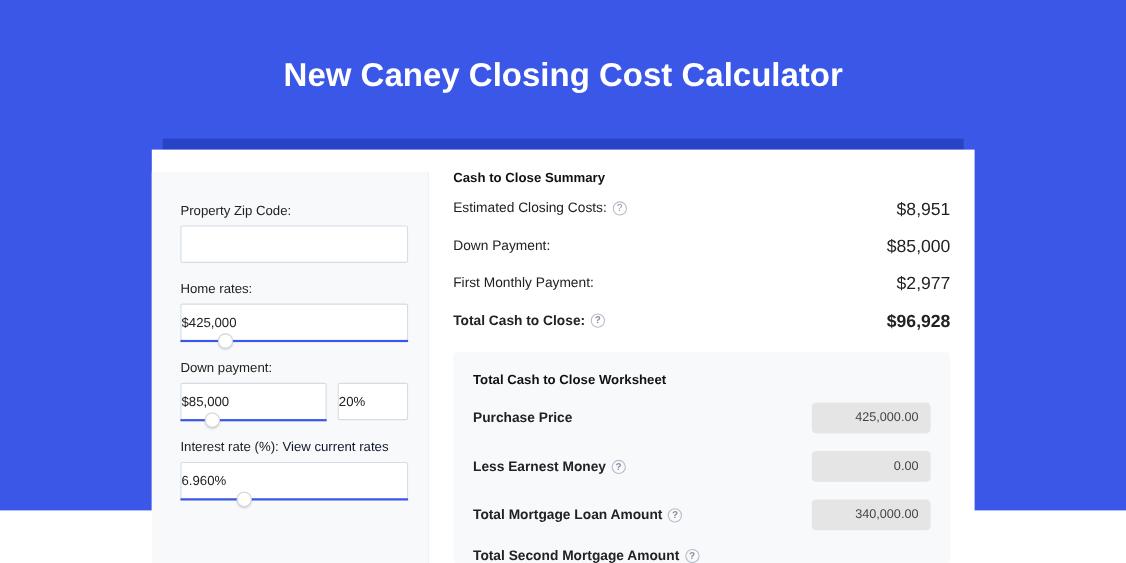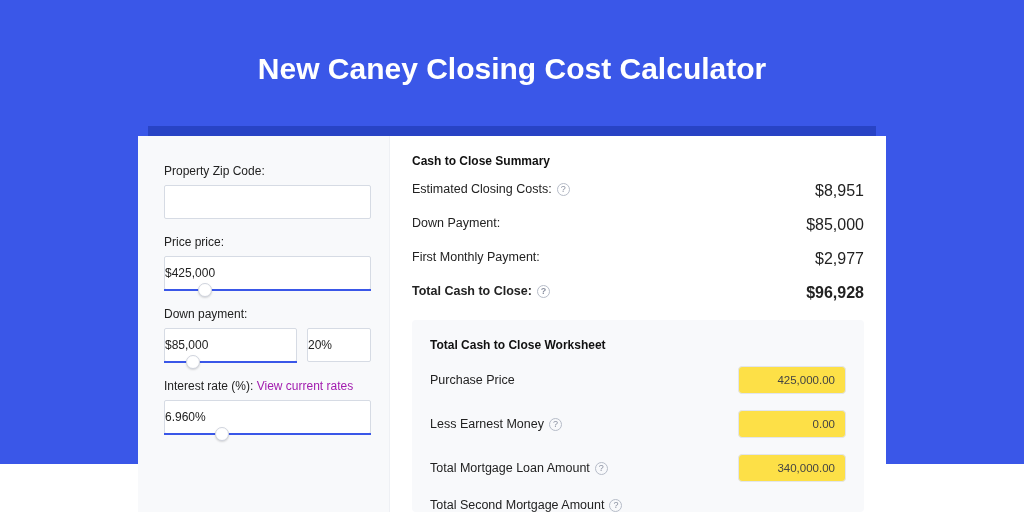--- a/index.html
+++ b/index.html
@@ -18,59 +18,60 @@
   .card {
     position: absolute; left: 138px; top: 136px; width: 748px; height: 376px;
     background: #fff; padding: 0;
   }
   .content {
     display: flex; width: 100%; height: 100%;
   }
   .left {
     width: 252px; background: #f8f9fb; padding: 28px 18px 0 26px;
     border-right: 1px solid #eef0f4;
+    margin-top: 20px;
   }
   .form-group { margin-bottom: 16px; }
   .label { font-size: 12px; color: #222; display: block; margin-bottom: 7px; }
   .text-input {
     width: 100%; height: 34px; border: 1px solid #d6dbe4; border-radius: 2px;
     background: #fff; padding: 0 0; font-size: 12px; color: #222;
   }
   .slider-wrap { position: relative; width: 100%; }
   .slider-track {
     position: relative; height: 2px; background: #3a57e8; margin-top: -1px;
   }
   .slider-thumb {
     position: absolute; top: 50%; transform: translate(-50%,-50%);
     width: 14px; height: 14px; border-radius: 50%; background: #fff;
     border: 1px solid #d0d4de; box-shadow: 0 1px 2px rgba(0,0,0,0.15);
   }
   .row { display: flex; gap: 10px; }
   .pct-input { width: 64px; }
-  .link { color: #a21caf; text-decoration: none; font-size: 12px; }
+  .link { color: #0f172a; text-decoration: none; font-size: 12px; }
   .right { flex: 1; padding: 18px 22px 0 22px; }
   .section-title { font-size: 12px; font-weight: 700; color: #111; margin-bottom: 14px; }
   .summary { margin-bottom: 18px; }
   .summary-row { display: flex; justify-content: space-between; align-items: flex-start; margin-bottom: 16px; }
   .summary-label { font-size: 12.5px; color: #222; display: flex; align-items: center; gap: 5px; }
   .summary-value { font-size: 16px; color: #222; }
   .bold { font-weight: 700; }
   .help-icon {
     display: inline-flex; align-items: center; justify-content: center;
     width: 13px; height: 13px; border: 1px solid #b6bcc8; border-radius: 50%;
     font-size: 9px; color: #8a90a0; line-height: 1;
   }
   .worksheet {
     background: #f8f9fb; border-radius: 4px; padding: 18px 18px 0 18px; margin-top: 4px;
   }
   .ws-row { display: flex; justify-content: space-between; align-items: center; margin-bottom: 16px; }
-  .ws-label { font-size: 12.5px; color: #222; display: flex; align-items: center; gap: 5px; }
+  .ws-label { font-size: 12.5px; color: #222; display: flex; align-items: center; gap: 5px; font-weight: bold; }
   .ws-input {
     width: 108px; height: 28px; border: 1px solid #e2e5ec; border-radius: 4px;
-    background: #fde047; font-size: 11.5px; color: #444; text-align: right;
+    background: #e5e5e5; font-size: 11.5px; color: #444; text-align: right;
     padding: 0 10px;
   }
 </style>
 </head>
 <body>
 
 <div class="page">
   <h1 class="title">New Caney Closing Cost Calculator</h1>
   <div class="shadow-card"></div>
 
@@ -78,21 +79,21 @@
     <div class="content">
 
       <div class="left">
 
         <div class="form-group">
           <label class="label">Property Zip Code:</label>
           <input class="text-input" type="text" value="" style="">
         </div>
 
         <div class="form-group">
-          <label class="label">Price price:</label>
+          <label class="label">Home rates:</label>
           <div class="slider-wrap">
             <input class="text-input" type="text" value="$425,000" style="">
             <div class="slider-track">
               <div class="slider-thumb" style="left: 20%;"></div>
             </div>
           </div>
         </div>
 
         <div class="form-group">
           <label class="label">Down payment:</label>

